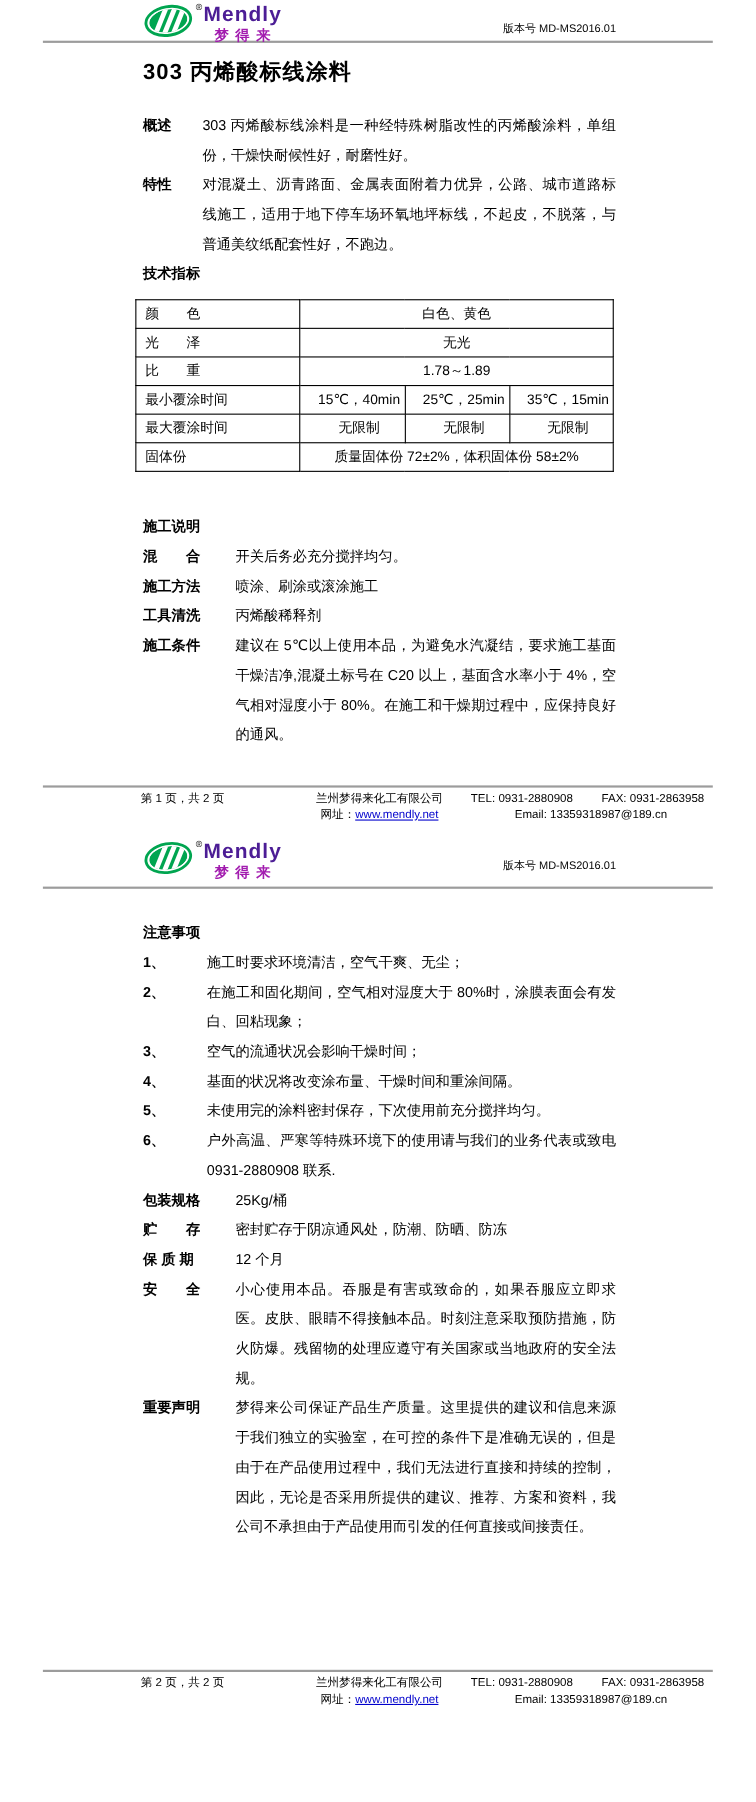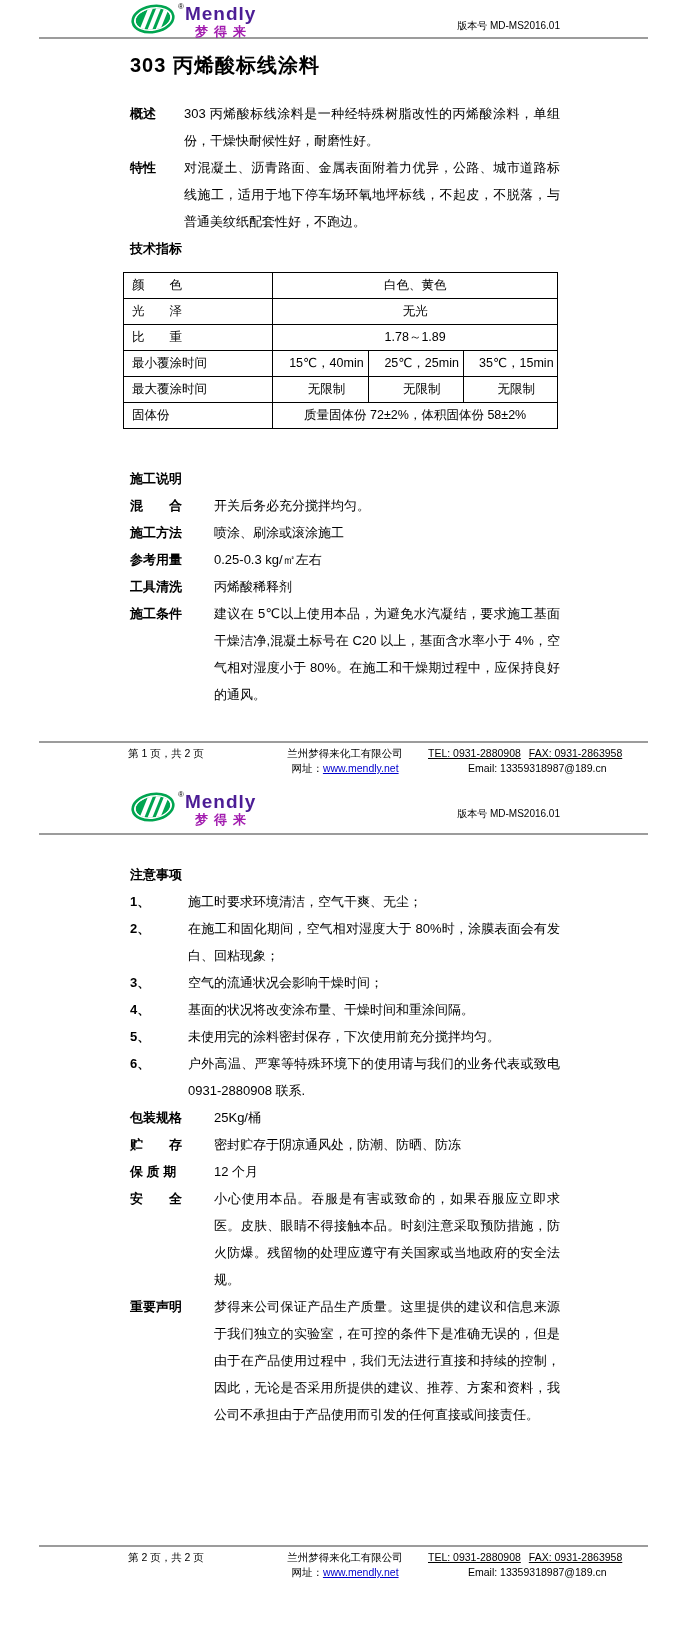--- a/index.html
+++ b/index.html
@@ -36,21 +36,21 @@
   .tech-table td{border:1px solid #000;height:25px;padding:0;text-align:center;overflow:hidden;}
   .tech-table td.c-lbl{text-align:left;padding-left:8px;}
   .tech-table td.c-left{text-align:center;padding-left:12px;}
   
   .footer{margin-top:33px;}
   .footer-rule{border:none;border-top:2px solid #9c9c9c;margin:0 39px;}
   .footer-body{display:flex;margin:3px 39px 0 39px;font-size:10.5px;line-height:15px;}
   .f-page{width:148px;padding-left:89px;flex:none;box-sizing:content-box;}
   .f-mid{width:138px;flex:none;text-align:center;}
   .f-right{flex:1;padding-left:14px;}
-  .f-telfax{display:flex;gap:8px;text-decoration:underline;}
+  .f-telfax{display:flex;gap:26px;}
   .f-email{padding-left:40px;}
   a.site{color:#0000cc;text-decoration:underline;}
   .mt-notes{margin-top:26px;}
   .footer2{margin-top:117px;}
 </style>
 </head>
 <body>
 
 <div class="page">
 
@@ -136,24 +136,20 @@
 
   <div class="row">
     <span class="lbl lbl-4">混　　合</span>
     <span class="txt">开关后务必充分搅拌均匀。</span>
   </div>
   <div class="row">
     <span class="lbl lbl-4">施工方法</span>
     <span class="txt">喷涂、刷涂或滚涂施工</span>
   </div>
   <div class="row">
-    <span class="lbl lbl-4">参考用量</span>
-    <span class="txt">0.25-0.3 kg/㎡左右</span>
-  </div>
-  <div class="row">
     <span class="lbl lbl-4">工具清洗</span>
     <span class="txt">丙烯酸稀释剂</span>
   </div>
   <div class="row">
     <span class="lbl lbl-4">施工条件</span>
     <span class="txt">建议在 5℃以上使用本品，为避免水汽凝结，要求施工基面干燥洁净,混凝土标号在 C20 以上，基面含水率小于 4%，空气相对湿度小于 80%。在施工和干燥期过程中，应保持良好的通风。</span>
   </div>
 
   <div class="footer">
     <hr class="footer-rule">

